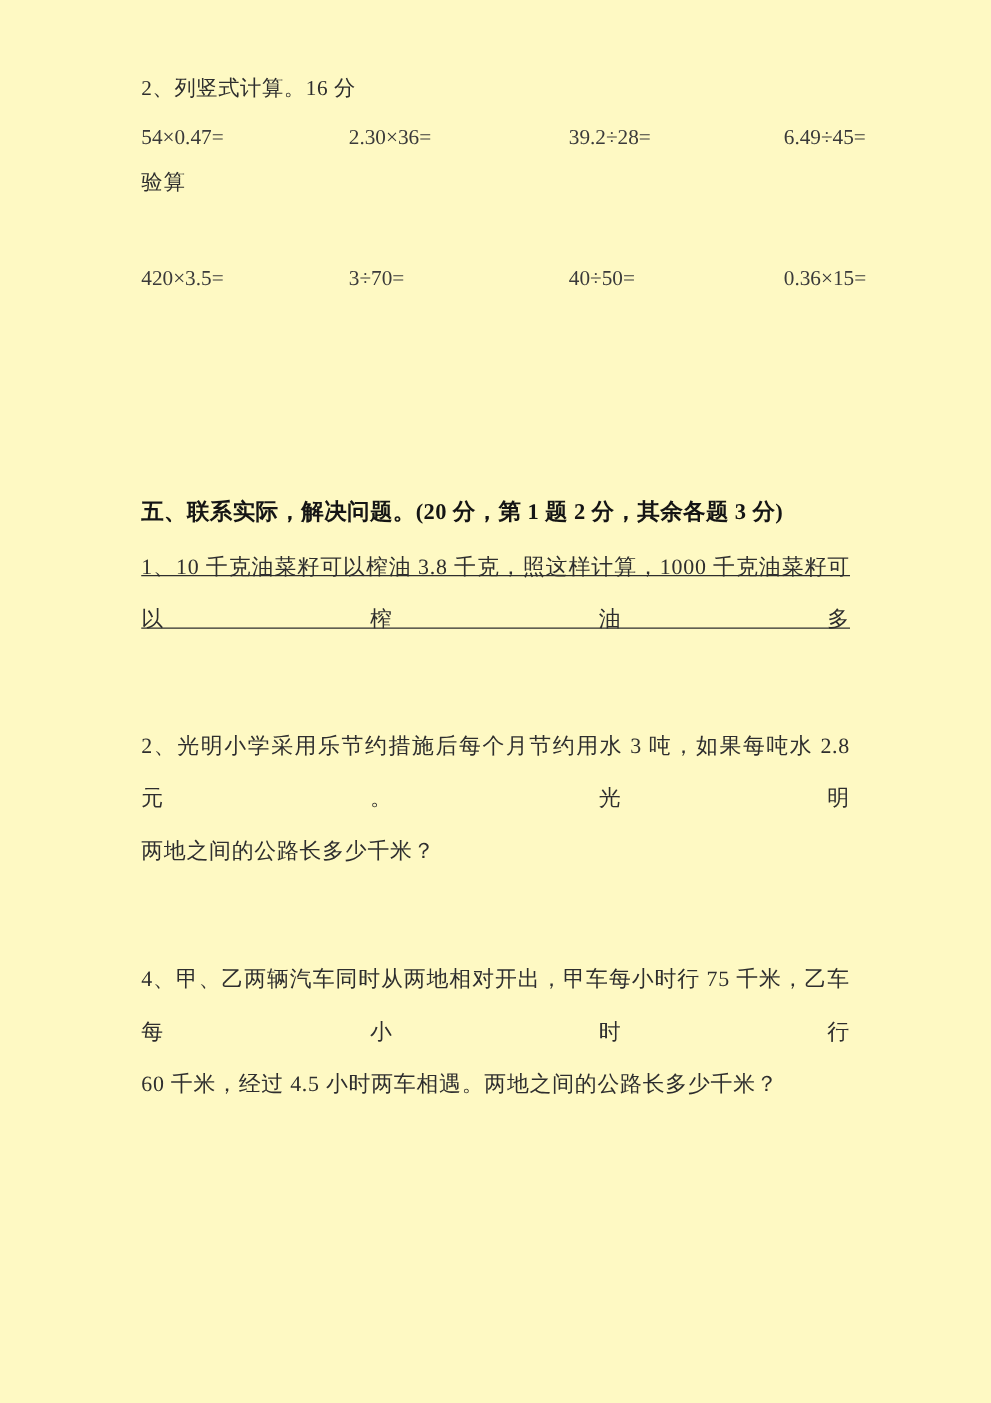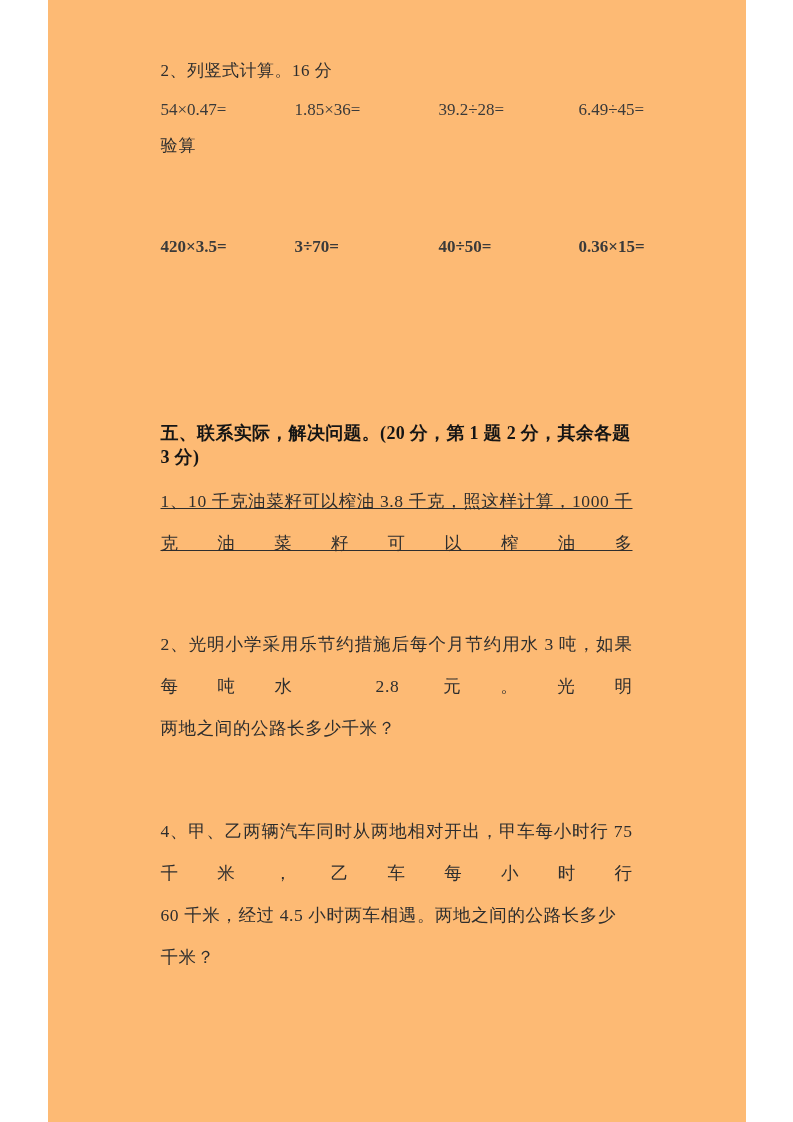--- a/index.html
+++ b/index.html
@@ -2,24 +2,24 @@
 <html><head>
 <meta charset="utf-8">
 <style>
   html, body {
     margin: 0;
     padding: 0;
     background: #ffffff;
   }
   .page {
     position: relative;
-    width: 698px;
+    width: 793px;
     height: 1122px;
     margin: 0 auto;
-    background: #fdba74;
+    background: #fef9c3;
     box-sizing: border-box;
     padding: 0 113px;
     overflow: hidden;
     font-family: "Liberation Serif", "DejaVu Serif", serif;
     color: #2e2e2e;
   }
   
   .calc-heading {
     margin: 60px 0 0 0;
     font-size: 17px;
@@ -27,32 +27,33 @@
     font-weight: 400;
     letter-spacing: 0.5px;
     color: #2e2e2e;
   }
   .calc-row {
     display: grid;
     grid-template-columns: 134px 144px 140px auto;
     font-size: 17px;
     line-height: 22px;
     color: #3a3a3a;
+    gap: 32px;
   }
   .calc-row-1 { margin-top: 17px; }
   .check-line {
     margin-top: 14px;
     text-align: left;
     padding-right: 22px;
     font-size: 17px;
     line-height: 22px;
     letter-spacing: 1px;
     color: #2e2e2e;
   }
-  .calc-row-2 { margin-top: 79px; font-weight: bold; }
+  .calc-row-2 { margin-top: 55px; }
   
   .wp-heading {
     margin: 163px 0 0 0;
     font-size: 18px;
     line-height: 24px;
     font-weight: 700;
     letter-spacing: 0.3px;
     color: #151515;
   }
   .problem {
@@ -74,21 +75,21 @@
 </head>
 <body>
 
 <div class="page">
 
   <div>
     <p class="calc-heading">2、列竖式计算。16 分</p>
 
     <div class="calc-row calc-row-1">
       <span>54×0.47=</span>
-      <span>1.85×36=</span>
+      <span>2.30×36=</span>
       <span>39.2÷28=</span>
       <span>6.49÷45=</span>
     </div>
 
     <div class="check-line">验算</div>
 
     <div class="calc-row calc-row-2">
       <span>420×3.5=</span>
       <span>3÷70=</span>
       <span>40÷50=</span>

